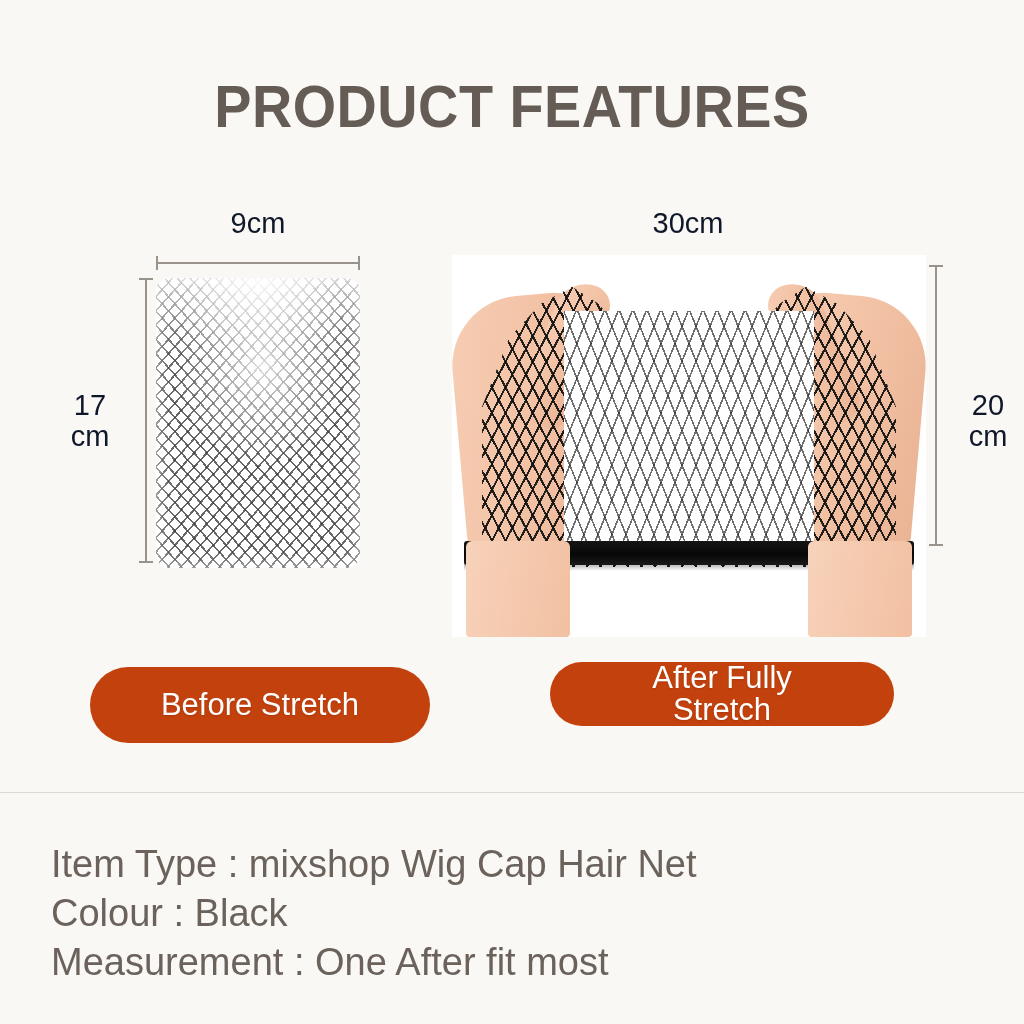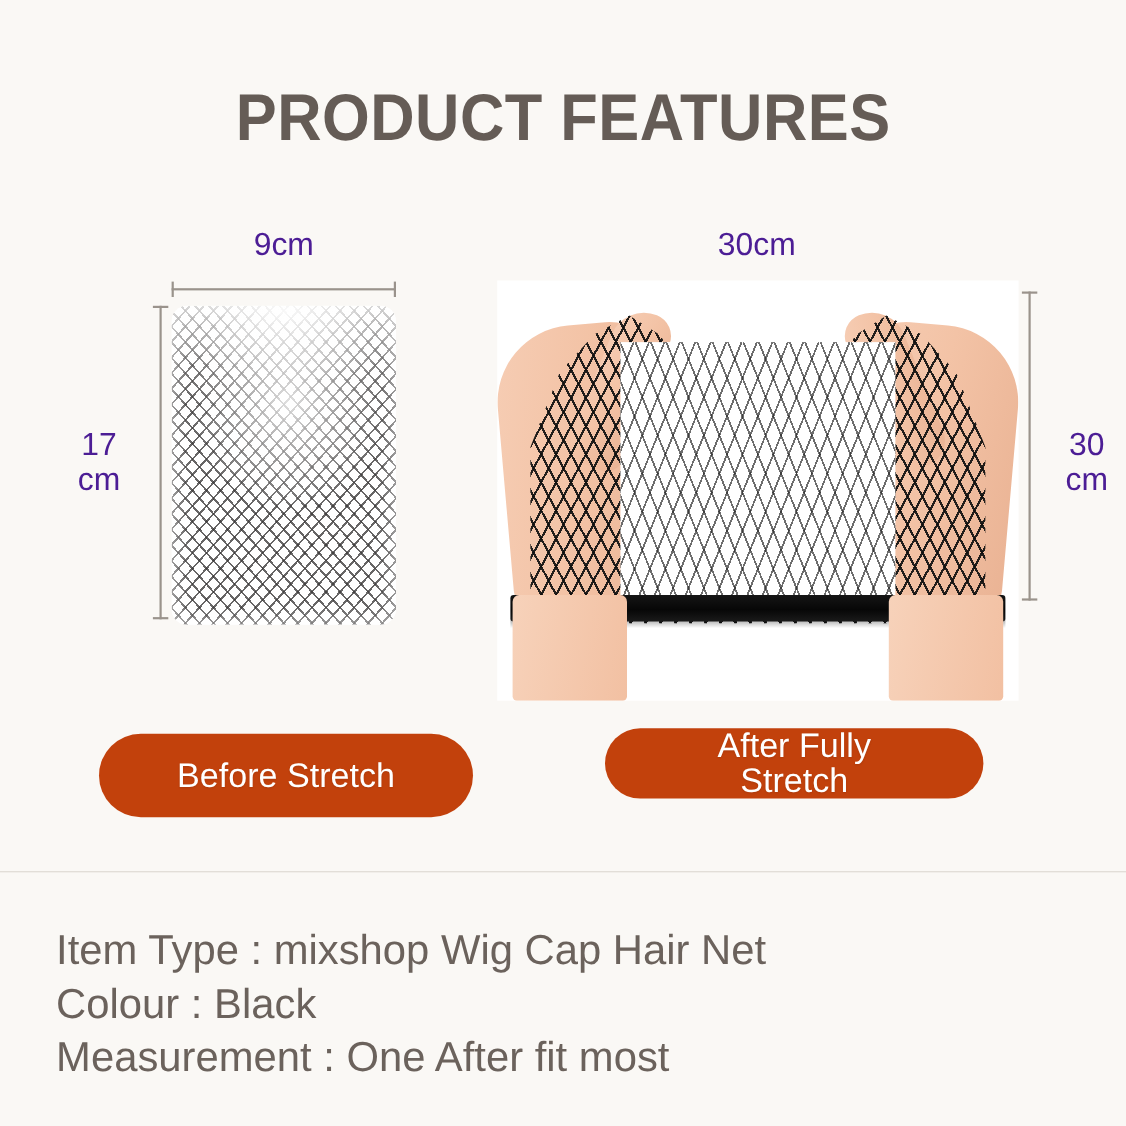--- a/index.html
+++ b/index.html
@@ -68,21 +68,21 @@
     left: -6px;
     width: 14px;
     height: 2px;
     background: #9a938c;
   }
   .dim-line-v::before { top: 0; }
   .dim-line-v::after  { bottom: 0; }
 
   .dim-label {
     position: absolute;
-    color: #4c1d95;
+    color: #0f172a;
     font-size: 29px;
     font-family: "Liberation Sans", sans-serif;
     line-height: 1.08;
     white-space: pre-line;
   }
   .dim-label.center { text-align: center; }
 
   
   .photo {
     position: absolute;
@@ -286,21 +286,21 @@
 
   <div class="photo" id="photo-before">
     <div class="mesh-fold"></div>
     <div class="mesh-fold-sheen"></div>
     <div class="mesh-fold-edge"></div>
   </div>
 
   <div class="dim-label center" style="left:473px; top:208px; width:430px;">30cm</div>
   <div class="dim-line-h" style="left:473px; top:262px; width:430px;"></div>
 
-  <div class="dim-label center" style="left:952px; top:390px; width:72px;">30
+  <div class="dim-label center" style="left:952px; top:390px; width:72px;">20
 cm</div>
   <div class="dim-line-v" style="left:935px; top:265px; height:281px;"></div>
 
   <div class="photo" id="photo-after">
     <div class="hand hand-left"></div>
     <div class="hand hand-right"></div>
     <div class="hand thumb-left"></div>
     <div class="hand thumb-right"></div>
     <div class="net-body"></div>
     <div class="net-inner-light"></div>

